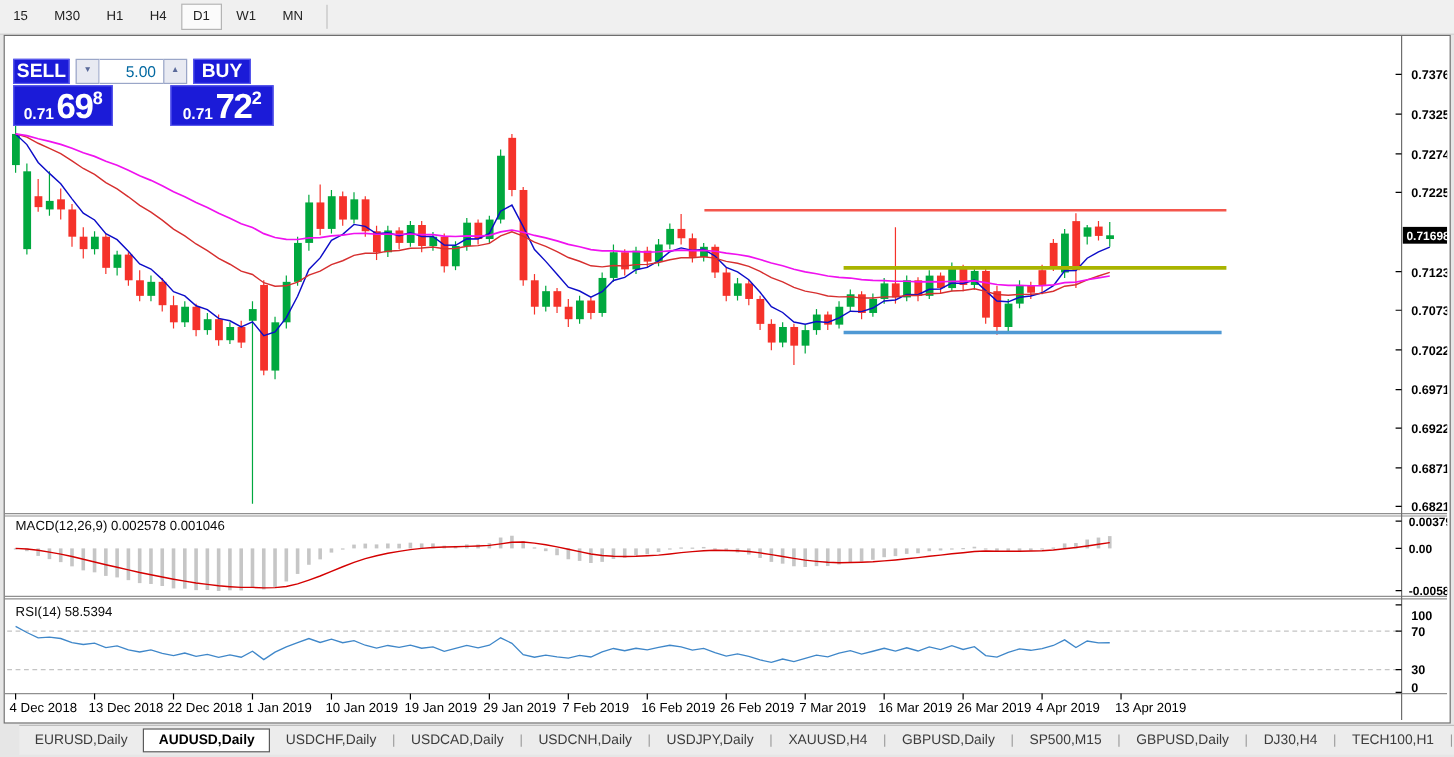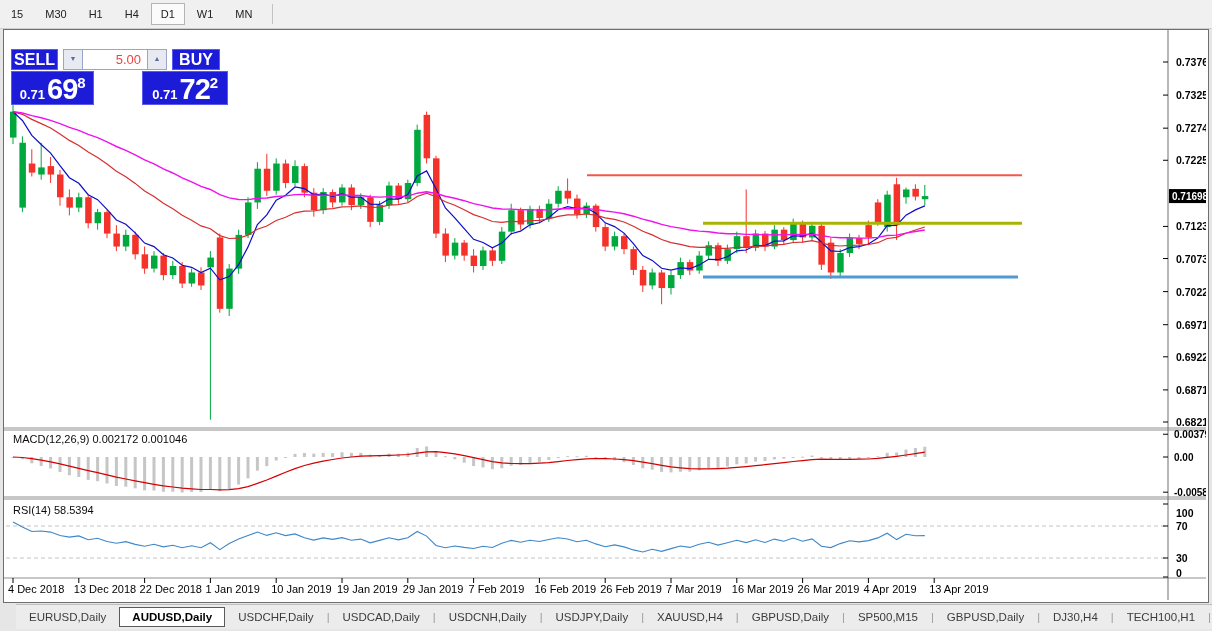--- a/index.html
+++ b/index.html
@@ -20,22 +20,22 @@
   .chart-title .marker{font-size:8px;position:relative;top:-1px;margin-right:5px;}
   
   .trade-panel{position:absolute;left:7px;top:19px;width:217px;}
   .tp-row1{display:flex;height:21px;}
   .btn-sell,.btn-buy{width:48px;background:#1b1bd8;border:1px solid #5a5aee;box-sizing:border-box;
         color:#fff;font-size:16px;font-weight:bold;text-align:center;line-height:19px;cursor:pointer;}
   .btn-sell{width:47px;}
   .vol-btn{width:20px;background:#e8eaf2;border:1px solid #9aa6c8;box-sizing:border-box;margin-left:5px;
         color:#5a6a9a;font-size:7px;text-align:center;line-height:18px;cursor:pointer;}
   .vol-btn.up{margin-left:0;}
-  .vol-box{width:64px;background:#fff;border:1px solid #9aa6c8;border-left:none;border-right:none;
-        box-sizing:border-box;font-size:13px;color:#ef4444;text-align:right;padding-right:6px;line-height:19px;}
+  .vol-box{width:53px;background:#fff;border:1px solid #9aa6c8;border-left:none;border-right:none;
+        box-sizing:border-box;font-size:13px;color:#0369a1;text-align:right;padding-right:6px;line-height:19px;}
   .btn-buy{margin-left:5px;}
   .tp-row2{display:flex;height:34px;margin-top:1px;gap:44px;}
   .price-box{background:#1b1bd8;border:1px solid #5a5aee;box-sizing:border-box;color:#fff;
         display:flex;align-items:flex-end;justify-content:center;padding-bottom:2px;cursor:pointer;}
   .price-box.sell{width:105px;}
   .price-box.buy{width:108px;margin-left:4px;}
   .pp{font-size:13px;font-weight:bold;line-height:14px;margin-right:2px;}
   .pb{font-size:29px;font-weight:bold;line-height:25px;letter-spacing:-1px;}
   .ps{font-size:15px;font-weight:bold;line-height:14px;position:relative;top:-12px;}
   
@@ -466,21 +466,21 @@
             <span class="ps">8</span>
         </div>
         <div class="price-box buy">
           <span class="pp">0.71</span>
             <span class="pb">72</span>
             <span class="ps">2</span>
         </div>
       </div>
     </div>
 
-    <div class="ind-label" id="macd-label">MACD(12,26,9) 0.002172 0.001046</div>
+    <div class="ind-label" id="macd-label">MACD(12,26,9) 0.002578 0.001046</div>
     <div class="ind-label" id="rsi-label">RSI(14) 58.5394</div>
   </div>
 
   <div class="tabbar" id="tabbar">
       <span class="tab">EURUSD,Daily</span>
       <span class="tab active">AUDUSD,Daily</span>
       <span class="tab">USDCHF,Daily</span>
       <span class="tab-sep">|</span>
       <span class="tab">USDCAD,Daily</span>
       <span class="tab-sep">|</span>

